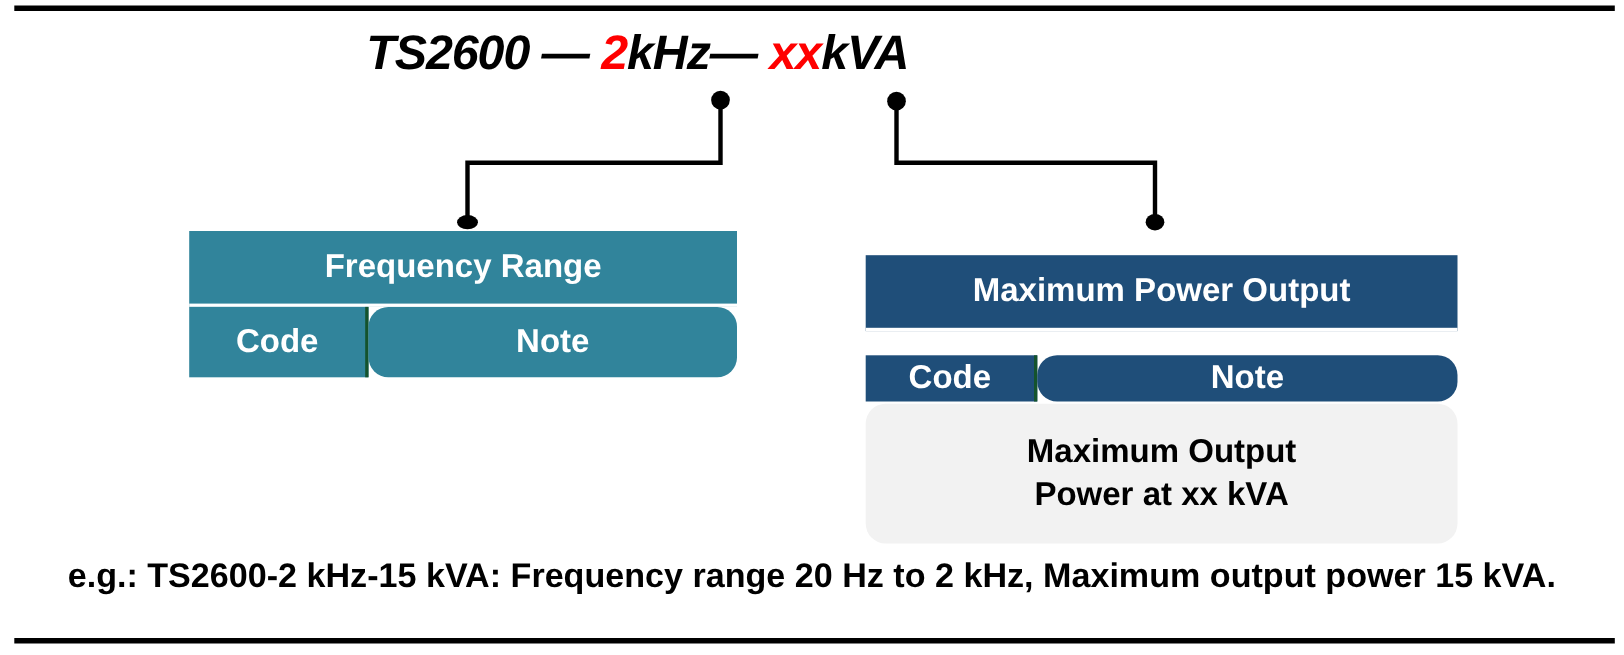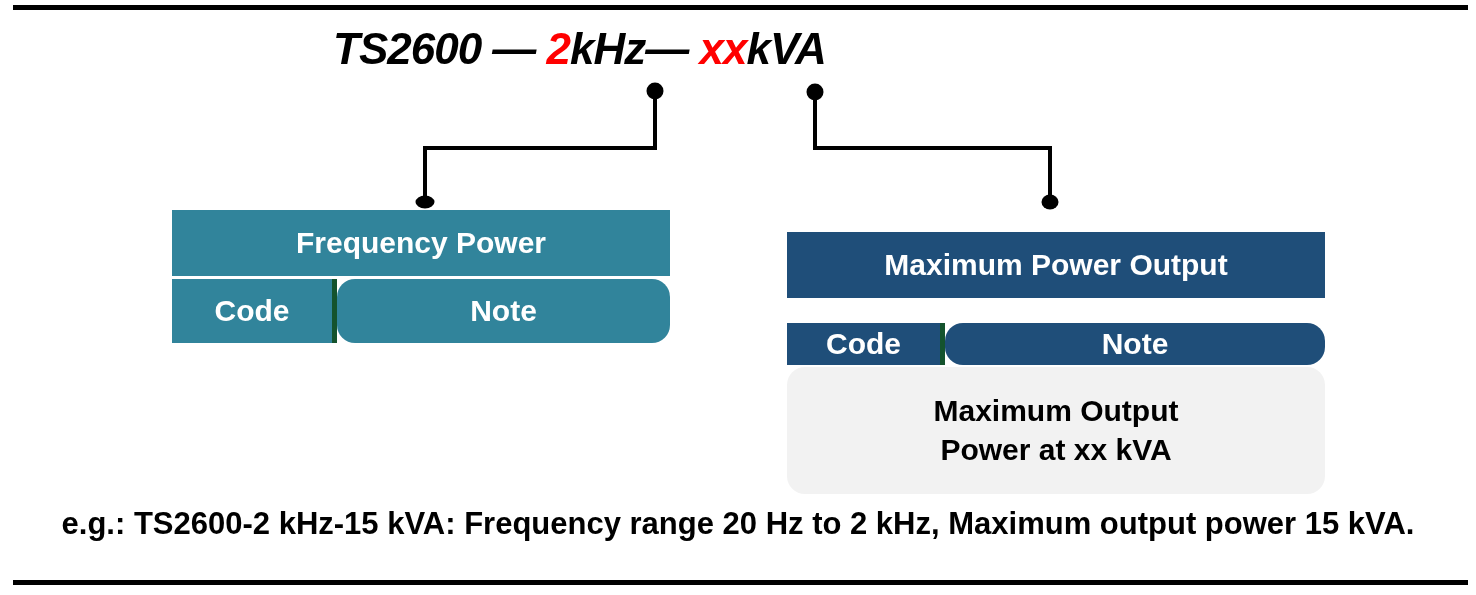--- a/index.html
+++ b/index.html
@@ -22,21 +22,21 @@
 
   .tbl{position:absolute;top:210px;font-weight:bold;}
   .tbl-head{
     height:66px;border-bottom:3px solid #fff;
     display:flex;align-items:center;justify-content:center;
     color:#fff;font-size:30px;
   }
   .tbl-subhead{display:flex;height:64px;border-bottom:2px solid #fff;font-size:30px;color:#fff;}
   .tbl-body{display:flex;height:127px;font-size:30px;color:#000;}
   .cell{display:flex;flex-direction:column;align-items:center;justify-content:center;text-align:center;line-height:1.27;}
-  .cell.code{width:var(--codew);flex:none;border-right:5px solid #14532d;}
+  .cell.code{width:var(--codew);flex:none;border-right:3px solid #14532d;}
   .cell.note{flex:1;border-radius:18px;}
   .tbl-teal .tbl-head,.tbl-teal .tbl-subhead .cell{background:var(--teal,#31849B);}
   .tbl-navy .tbl-head,.tbl-navy .tbl-subhead .cell{background:var(--navy,#1F4E79);margin-top:22px;}
   .tbl .tbl-body .cell{background:var(--body_bg,#F2F2F2);}
 
   .example{
     position:absolute;left:0;top:506px;width:1476px;text-align:center;
     font-size:31px;font-weight:bold;color:var(--line,#000);
   }
 </style>
@@ -56,21 +56,21 @@
     <circle cx="655" cy="91" r="8.5" fill="#000000"></circle>
     <ellipse cx="425" cy="202" rx="9.5" ry="6.5" fill="#000000"></ellipse>
     <g stroke="#000000" stroke-width="4" fill="none">
       <path d="M815,93 L815,148 L1050,148 L1050,200"></path>
     </g>
     <circle cx="815" cy="92" r="8.5" fill="#000000"></circle>
     <ellipse cx="1050" cy="202" rx="8.5" ry="7.5" fill="#000000"></ellipse>
   </svg>
 
   <div class="tbl tbl-teal" style="left:172px;width:498px;--codew:160px;">
-    <div class="tbl-head">Frequency Power</div>
+    <div class="tbl-head">Frequency Range</div>
     <div class="tbl-subhead">
       <div class="cell code">Code</div>
       <div class="cell note">Note</div>
     </div>
   </div>
 
   <div class="tbl tbl-navy" style="left:787px;width:538px;--codew:153px;">
     <div class="tbl-head">Maximum Power Output</div>
     <div class="tbl-subhead">
       <div class="cell code">Code</div>

